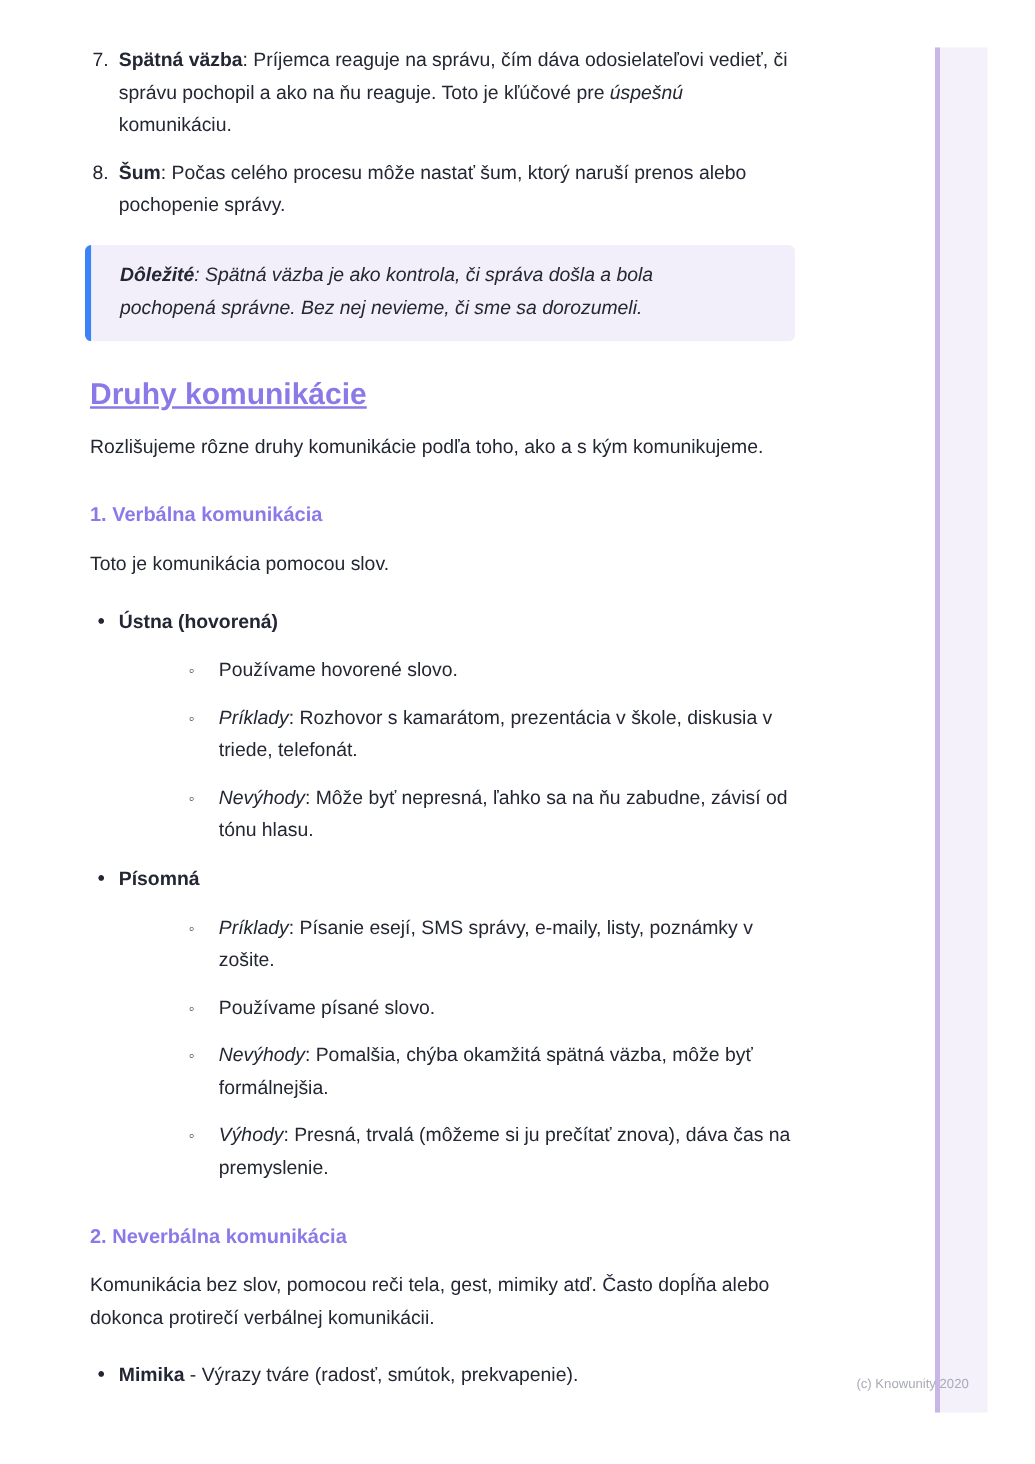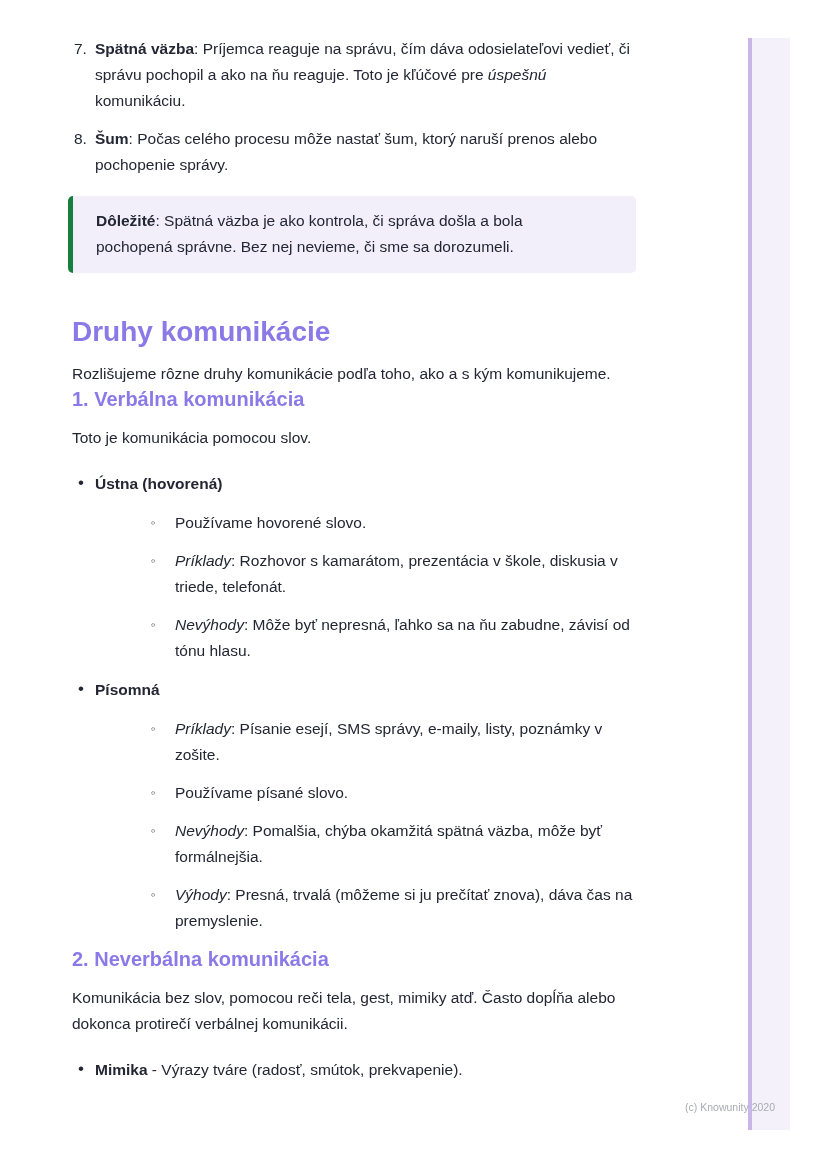--- a/index.html
+++ b/index.html
@@ -39,34 +39,37 @@
   
   .numlist { list-style: none; }
   .numlist li { position: relative; padding-left: 23px; margin-bottom: 12px; }
   .numlist .num { position: absolute; left: 2px; top: 0; }
 
   
   .callout {
     margin: 18px 0 0 -4px;
     width: 568px;
     background: #f2eefa;
-    border-left: 5px solid #15803d;
+    border-left: 5px solid #3b82f6;
     border-radius: 5px;
     padding: 12px 40px 13px 23px;
+    font-style: italic;
   }
 
   h1.doc-h1 {
-    margin-top: 44px;
-    font-size: 28px;
+    margin-top: 28px;
+    font-size: 24px;
     line-height: 30px;
     font-weight: bold;
     color: #8b79e8;
+    text-decoration: underline;
   }
   h2.doc-h2 {
-    font-size: 20px;
+    margin-top: 30px;
+    font-size: 16px;
     line-height: 24px;
     font-weight: bold;
     color: #8b79e8;
   }
   .content p.para { margin-top: 14px; }
 
   
   ul.l1 { list-style: none; margin-top: 20px; }
   ul.l1 > li { position: relative; padding-left: 23px; margin-bottom: 13px; }
   ul.l1 > li > .b1::before { content: "•"; }

